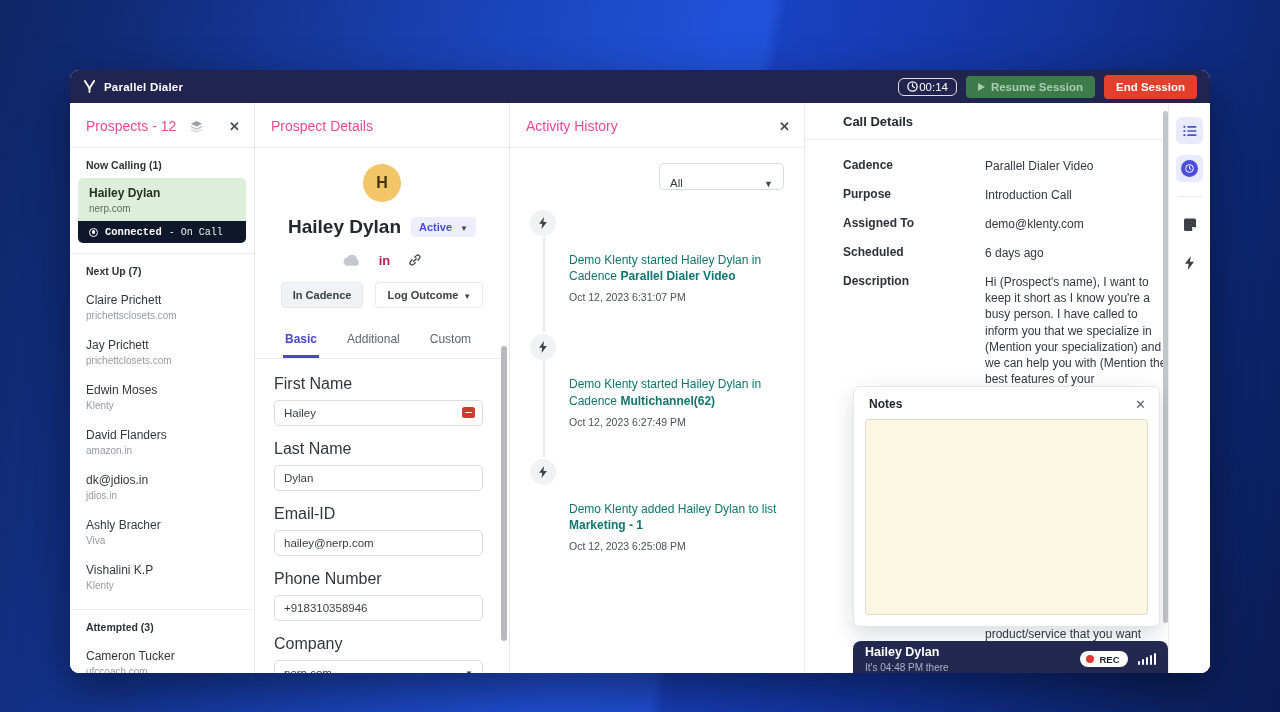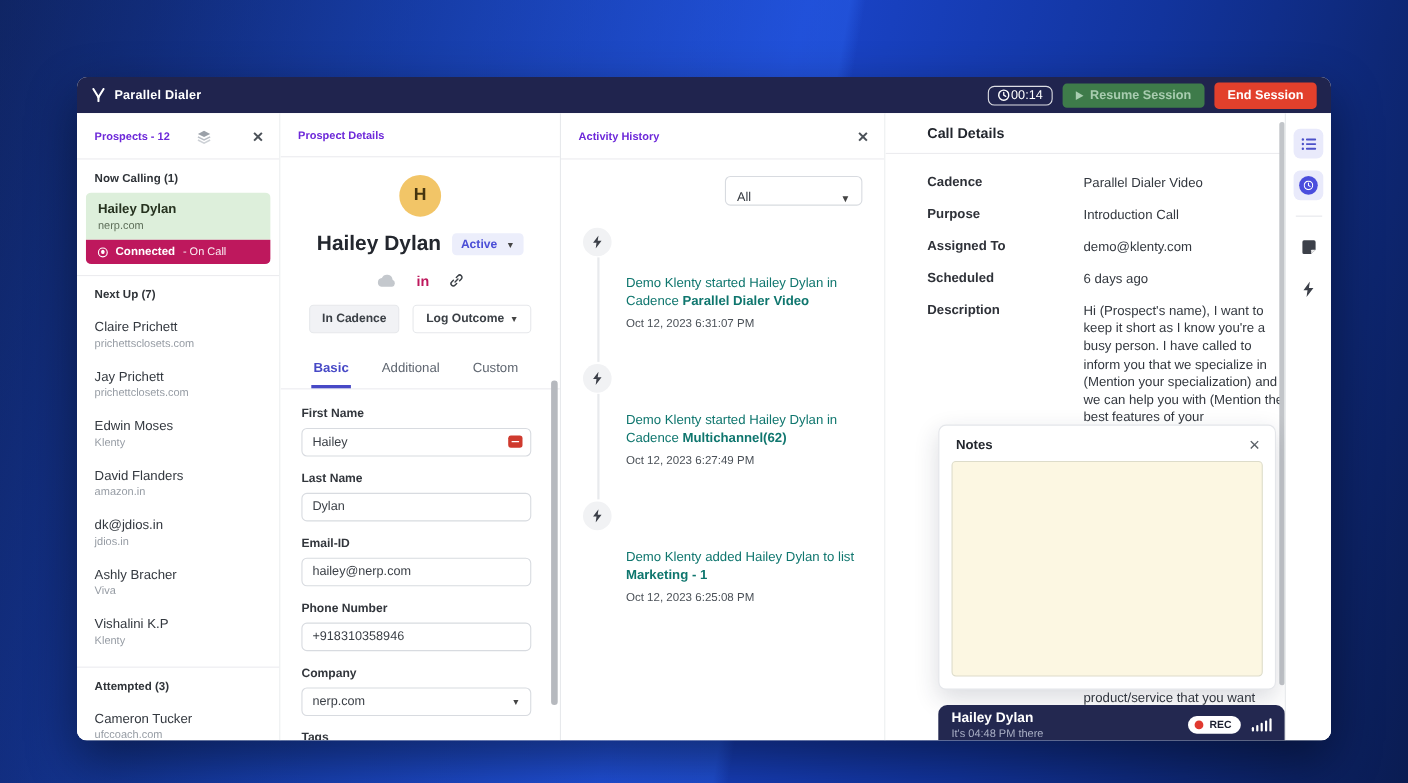--- a/index.html
+++ b/index.html
@@ -46,30 +46,30 @@
   .panel{ position:absolute; top:0; height:570px; background:#fff; overflow:hidden;}
   .p-prospects{ left:0; width:185px; border-right:1px solid #e7e9ec;}
   .p-details  { left:185px; width:255px; border-right:1px solid #e7e9ec;}
   .p-activity { left:440px; width:295px; border-right:1px solid #e7e9ec;}
   .p-call     { left:735px; width:363px;}
   .p-rail     { left:1098px; width:42px; border-left:1px solid #e7e9ec;}
   .panel-head{
     display:flex; align-items:center; padding:15px 14px 13px 16px;
     border-bottom:1px solid #ececef;
   }
-  .panel-title{ font-size:10px; font-weight:bold; color:#6d28d9;}
+  .panel-title{ font-size:14px; font-weight:normal; color:#ec4899;}
   .icon-x{ margin-left:auto; color:#4b5158; font-size:13px; font-weight:bold; cursor:pointer; line-height:1;}
   
   .sec-label{ font-size:10.5px; font-weight:bold; color:#2f3338; padding:11px 16px 7px;}
   .now-card{ margin:0 8px; border-radius:5px; overflow:hidden; cursor:pointer;}
   .now-top{ background:#ddefdb; padding:8px 11px 7px;}
   .now-name{ font-size:12px; font-weight:bold; color:#26321f;}
   .now-co{ font-size:10px; color:#5d6e59; margin-top:3px;}
-  .now-bar{ background:#be185d; color:#fff; font-size:10.5px; font-weight:bold;
-    display:flex; align-items:center; gap:7px; padding:5px 11px;}
+  .now-bar{ background:#0f172a; color:#fff; font-size:10.5px; font-weight:bold;
+    display:flex; align-items:center; gap:7px; padding:5px 11px;font-family:Liberation Mono, monospace;}
   .radio-dot{ width:9px;height:9px;border:1.6px solid #fff;border-radius:50%; position:relative; flex:0 0 auto;}
   .radio-dot::after{content:"";position:absolute;inset:1.6px;background:#fff;border-radius:50%;}
   .now-suffix{ font-weight:normal; opacity:.92; font-size:10px;}
   .sec-divider{ border-top:1px solid #ececef; margin-top:10px;}
   .plist-item{ padding:9px 16px 8px; cursor:pointer;}
   .pl-name{ font-size:12px; color:#33383f; font-weight:500;}
   .pl-co{ font-size:10px; color:#969ca4; margin-top:3px;}
   .stack-icon{ margin-left:auto; margin-right:12px; cursor:pointer; display:flex;}
   
   .pd-body{ text-align:center; padding-top:16px;}
@@ -84,21 +84,21 @@
   .pd-btns{ display:flex; justify-content:center; gap:12px; margin-top:15px;}
   .chip-cadence{ background:#f1f2f5; border:1px solid #e6e8eb; border-radius:4px;
     font-size:11px; font-weight:bold; color:#3b4046; padding:6px 11px;}
   .btn-outcome{ background:#fff; border:1px solid #e6e8eb; border-radius:4px;
     font-size:11px; font-weight:bold; color:#3b4046; padding:6px 11px; cursor:pointer;}
   .caret{ font-size:8px; color:#444; margin-left:5px;}
   .tabs{ display:flex; gap:26px; padding:0 0 0 28px; margin-top:18px; border-bottom:1px solid #ececef; text-align:left;}
   .tab{ font-size:12px; color:#5f6670; padding:6px 2px 9px; cursor:pointer;}
   .tab.active{ color:#4749c6; font-weight:bold; border-bottom:3px solid #4749c6;}
   .form{ text-align:left; padding:16px 26px 0 19px;}
-  .f-label{ font-size:11px; font-weight:bold; color:#32363c; margin-bottom:7px;}
+  .f-label{ font-size:16px; font-weight:normal; color:#32363c; margin-bottom:7px;}
   .f-wrap{ position:relative; margin-bottom:14px;}
   .f-input{ width:100%; height:26px; border:1px solid #d8dbe0; border-radius:5px;
     padding:0 9px; font-size:11.5px; color:#3a3f46; font-family:"Liberation Sans",sans-serif; background:#fff;}
   .dnc{ position:absolute; right:8px; top:7px; width:13px; height:11px; background:#cf3a2e;
     border-radius:2.5px; display:flex; align-items:center; justify-content:center;}
   .dnc::after{ content:""; width:7px; height:1.8px; background:#fff; border-radius:1px;}
   .f-select{ display:flex; align-items:center; height:26px; border:1px solid #d8dbe0;
     border-radius:5px; padding:0 9px; font-size:11.5px; color:#3a3f46; cursor:pointer;}
   .f-select .caret{ margin-left:auto;}
   .scrollthumb{ position:absolute; background:#b6b9be; border-radius:3px;}

